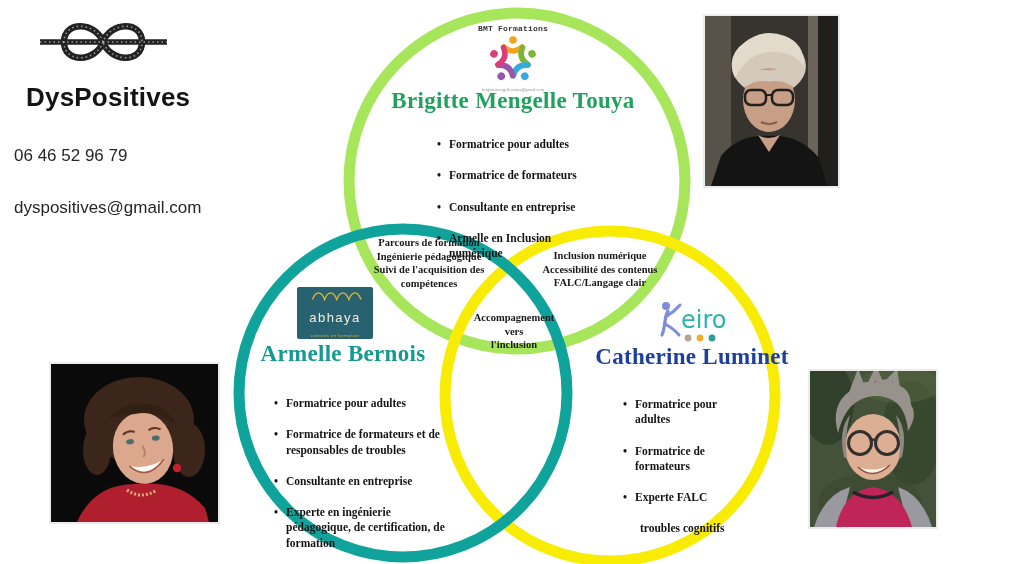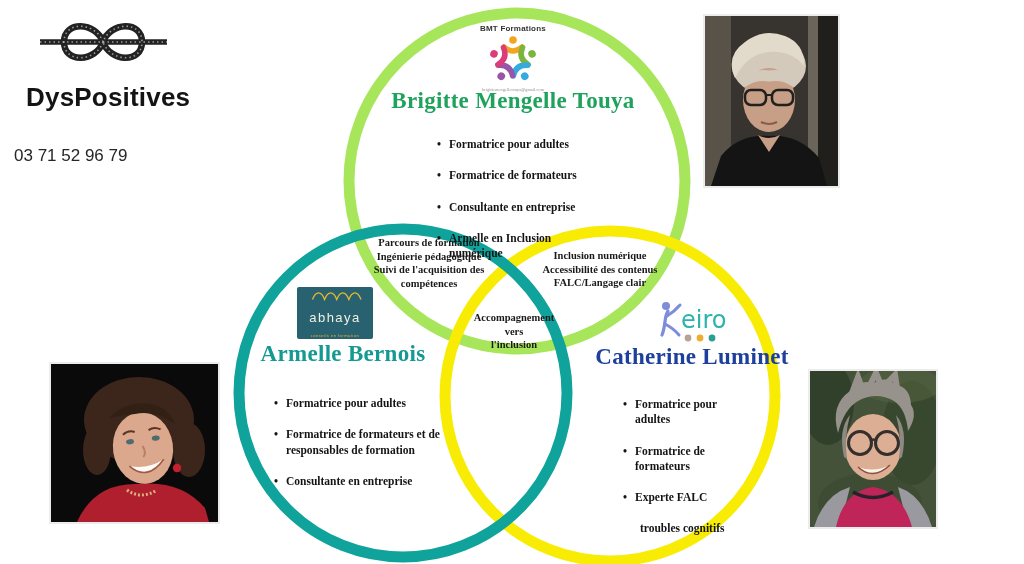--- a/index.html
+++ b/index.html
@@ -18,21 +18,21 @@
   .brand-email{left:14px;top:198px;font-family:"Liberation Sans",sans-serif;font-size:17px;color:#262626;}
 
   
   .pre{white-space:pre-line;}
   .overlap{font-size:10.5px;font-weight:700;line-height:13.5px;text-align:center;color:#191919;}
   .person-name{font-weight:700;font-size:23px;line-height:1.1;text-align:center;letter-spacing:.3px;}
   .skills{list-style:none;margin:0;padding:0;font-size:11.5px;font-weight:700;line-height:15.3px;color:#141414;}
   .skills li{position:relative;padding-left:13px;margin:16px;}
   .skills li::before{content:"\2022";position:absolute;left:1px;top:0;}
 
-  .org-label{font-family:Liberation Sans, sans-serif;font-weight:700;font-size:8px;color:#333;text-align:center;letter-spacing:.2px;}
+  .org-label{font-family:Liberation Mono, monospace;font-weight:700;font-size:8px;color:#333;text-align:center;letter-spacing:.2px;}
   .tiny-caption{font-size:4px;color:#8a8a8a;text-align:center;letter-spacing:.2px;}
 
   
   .abhaya-box{
     width:76px;height:52px;background:#28616f;border-radius:2px;
     display:flex;flex-direction:column;align-items:center;justify-content:center;gap:9px;
   }
   .abhaya-text{font-family:"Liberation Sans",sans-serif;font-size:13px;color:#f2efe4;letter-spacing:1.5px;line-height:1;}
   .abhaya-caption{font-family:"Liberation Sans",sans-serif;font-size:4px;color:#e3b82e;letter-spacing:.5px;}
 
@@ -51,21 +51,22 @@
     <circle cx="403" cy="393" r="164" fill="none" stroke="#0fa39b" stroke-width="11"></circle>
   </svg>
 
   <svg class="abs" style="left:36px;top:10px" width="135" height="64" viewBox="0 0 135 64">
     <path d="M4,32 H131" stroke="#222" stroke-width="5.5" fill="none"></path>
     <path d="M67,32 C60,12 28,10 28,32 C28,54 60,52 67,32 C74,12 106,10 106,32 C106,54 74,52 67,32" stroke="#222" stroke-width="6.5" fill="none" stroke-linecap="round"></path>
     <path d="M4,32 H131" stroke="#ffffff" stroke-width="1.4" stroke-dasharray="1.5,3" opacity="0.55" fill="none"></path>
     <path d="M67,32 C60,12 28,10 28,32 C28,54 60,52 67,32 C74,12 106,10 106,32 C106,54 74,52 67,32" stroke="#ffffff" stroke-width="1.6" stroke-dasharray="1.5,3" opacity="0.55" fill="none"></path>
   </svg>
   <div class="abs brand-title">DysPositives</div>
-  <div class="abs brand-phone">03 71 52 96 79</div>
+  <div class="abs brand-phone">06 46 52 96 79</div>
+  <div class="abs brand-email">dyspositives@gmail.com</div>
 
   <div class="abs org-label" style="left:443px;top:24px;width:140px">BMT Formations</div>
   <svg class="abs" style="left:487px;top:34px" width="52" height="52" viewBox="-26 -26 52 52">
     <g stroke-linecap="round" fill="none">
       <g stroke="#f2a51f">
           <circle cx="0" cy="-20" r="3.8" fill="#f2a51f" stroke="none"></circle>
           <path d="M-9,-13 Q0,-5 9,-13" stroke-width="5.5"></path>
         </g>
       <g transform="rotate(72)" stroke="#7cb43c">
           <circle cx="0" cy="-20" r="3.8" fill="#7cb43c" stroke="none"></circle>
@@ -108,22 +109,23 @@
   <div class="abs abhaya-box" style="left:297px;top:287px">
     <svg width="56" height="13" viewBox="0 0 64 15">
       <path d="M6,12 C10,2 16,2 20,12 C24,2 30,2 34,12 C38,2 44,2 48,12 C52,2 58,2 62,12" stroke="#e3b82e" stroke-width="1.6" fill="none"></path>
     </svg>
     <div class="abhaya-text">abhaya</div>
     <div class="abhaya-caption">conseils en formation</div>
   </div>
   <div class="abs person-name" style="left:243px;top:341px;width:200px;color:#149a92">Armelle Bernois</div>
   <ul class="abs skills" style="left:257px;top:380px;width:206px">
       <li>Formatrice pour adultes</li>
-      <li>Formatrice de formateurs et de responsables de formation</li>
+      <li>Formatrice de formateurs et de responsables de troubles</li>
       <li>Consultante en entreprise</li>
+      <li>Experte en ingénierie pédagogique, de certification, de formation</li>
     </ul>
 
   <svg class="abs" style="left:650px;top:297px" width="92" height="48" viewBox="0 0 92 48">
     <circle cx="16" cy="9" r="4" fill="#7d8cdb"></circle>
     <path d="M18,14 C14,20 16,28 12,38" stroke="#7d8cdb" stroke-width="3.2" fill="none" stroke-linecap="round"></path>
     <path d="M17,19 Q25,14 30,8" stroke="#7d8cdb" stroke-width="3" fill="none" stroke-linecap="round"></path>
     <path d="M15,27 Q23,31 29,38" stroke="#7d8cdb" stroke-width="3" fill="none" stroke-linecap="round"></path>
     <text x="31" y="31" font-family="DejaVu Sans, sans-serif" font-size="24" fill="#2cb3ac">eiro</text>
     <circle cx="38" cy="41" r="3.4" fill="#b5a291"></circle>
     <circle cx="50" cy="41" r="3.4" fill="#f0ad2d"></circle>

